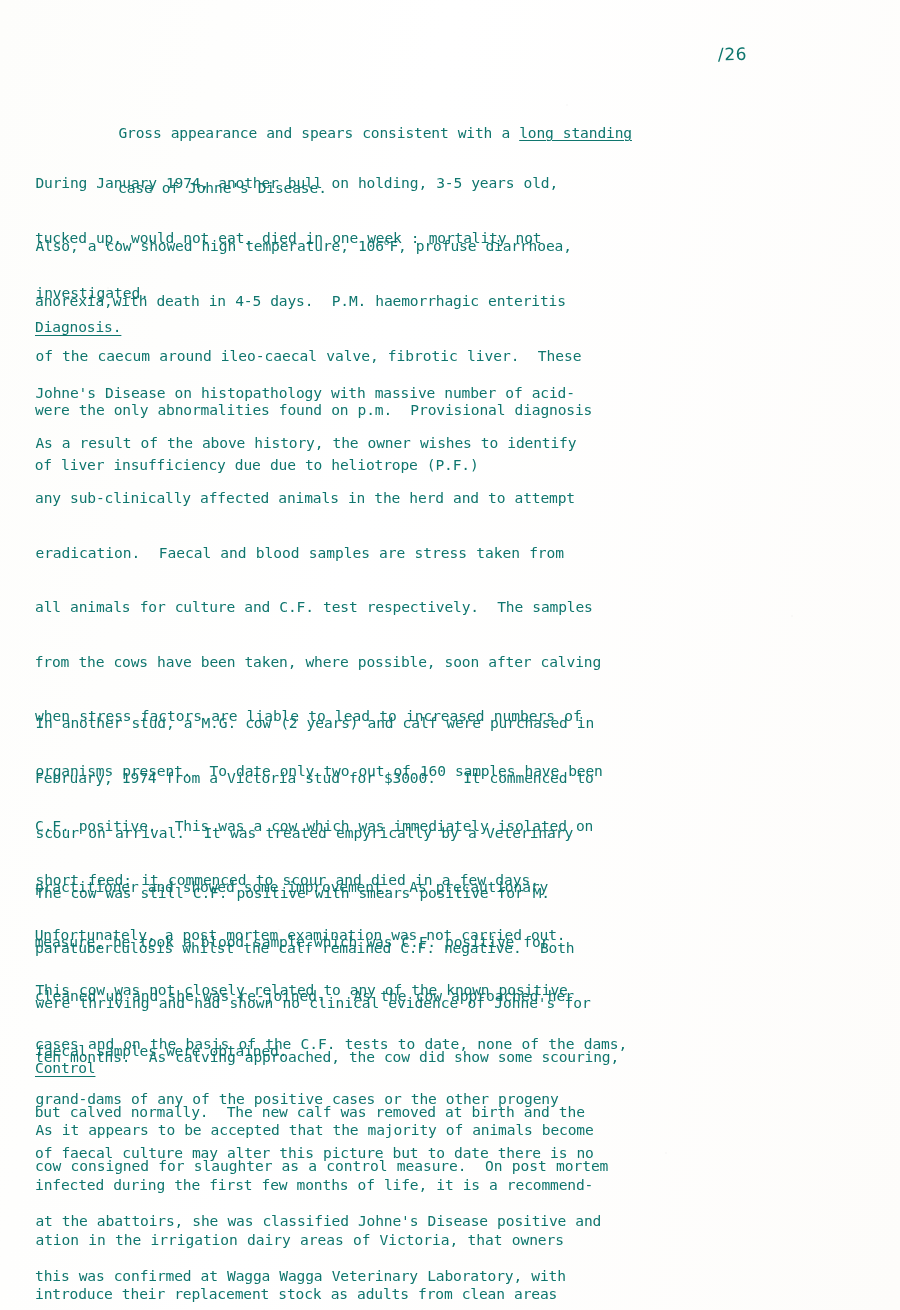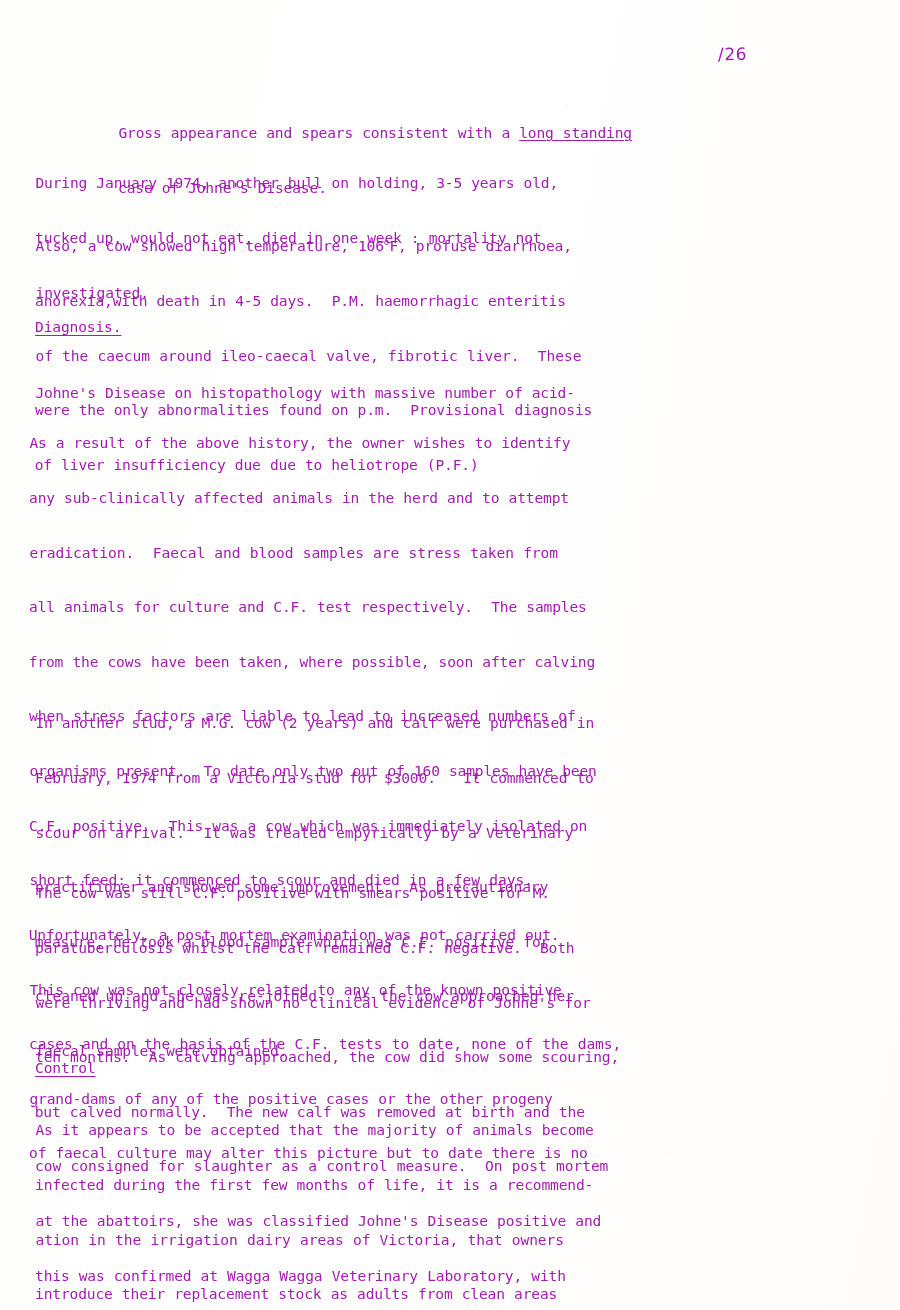--- a/index.html
+++ b/index.html
@@ -7,21 +7,21 @@
     padding: 0;
     background: #ffffff;
   }
   .page {
     position: relative;
     width: 900px;
     height: 1310px;
     background: #fefefe;
     overflow: hidden;
     font-family: "DejaVu Sans Mono", "Liberation Mono", monospace;
-    color: #a21caf;
+    color: #0f766e;
   }
   
   .page::before {
     content: "";
     position: absolute;
     inset: 0;
     background:
       radial-gradient(circle at 12% 22%, rgba(0,0,0,0.018) 0 1px, transparent 1px),
       radial-gradient(circle at 63% 8%, rgba(0,0,0,0.02) 0 1px, transparent 1px),
       radial-gradient(circle at 88% 47%, rgba(0,0,0,0.02) 0 1px, transparent 1px),
@@ -84,21 +84,21 @@
     vertical-align: super;
     line-height: 0;
   }
 
   
   #blk-gross      { left: 118px; top: 88px;  }
   #blk-during     { left: 35px;  top: 138px; }
   #blk-also       { left: 35px;  top: 201px; }
   #hdg-diagnosis  { left: 35px;  top: 318px; }
   #blk-johnes     { left: 35px;  top: 348px; }
-  #blk-result     { left: 29px;  top: 398px; }
+  #blk-result     { left: 35px;  top: 398px; }
   #blk-stud       { left: 35px;  top: 678px; }
   #blk-cowstill   { left: 35px;  top: 848px; }
   #hdg-control    { left: 35px;  top: 1059px; }
   #blk-control    { left: 35px;  top: 1085px; }
 </style>
 </head>
 <body>
 
 <div class="page">
   <div class="content">

